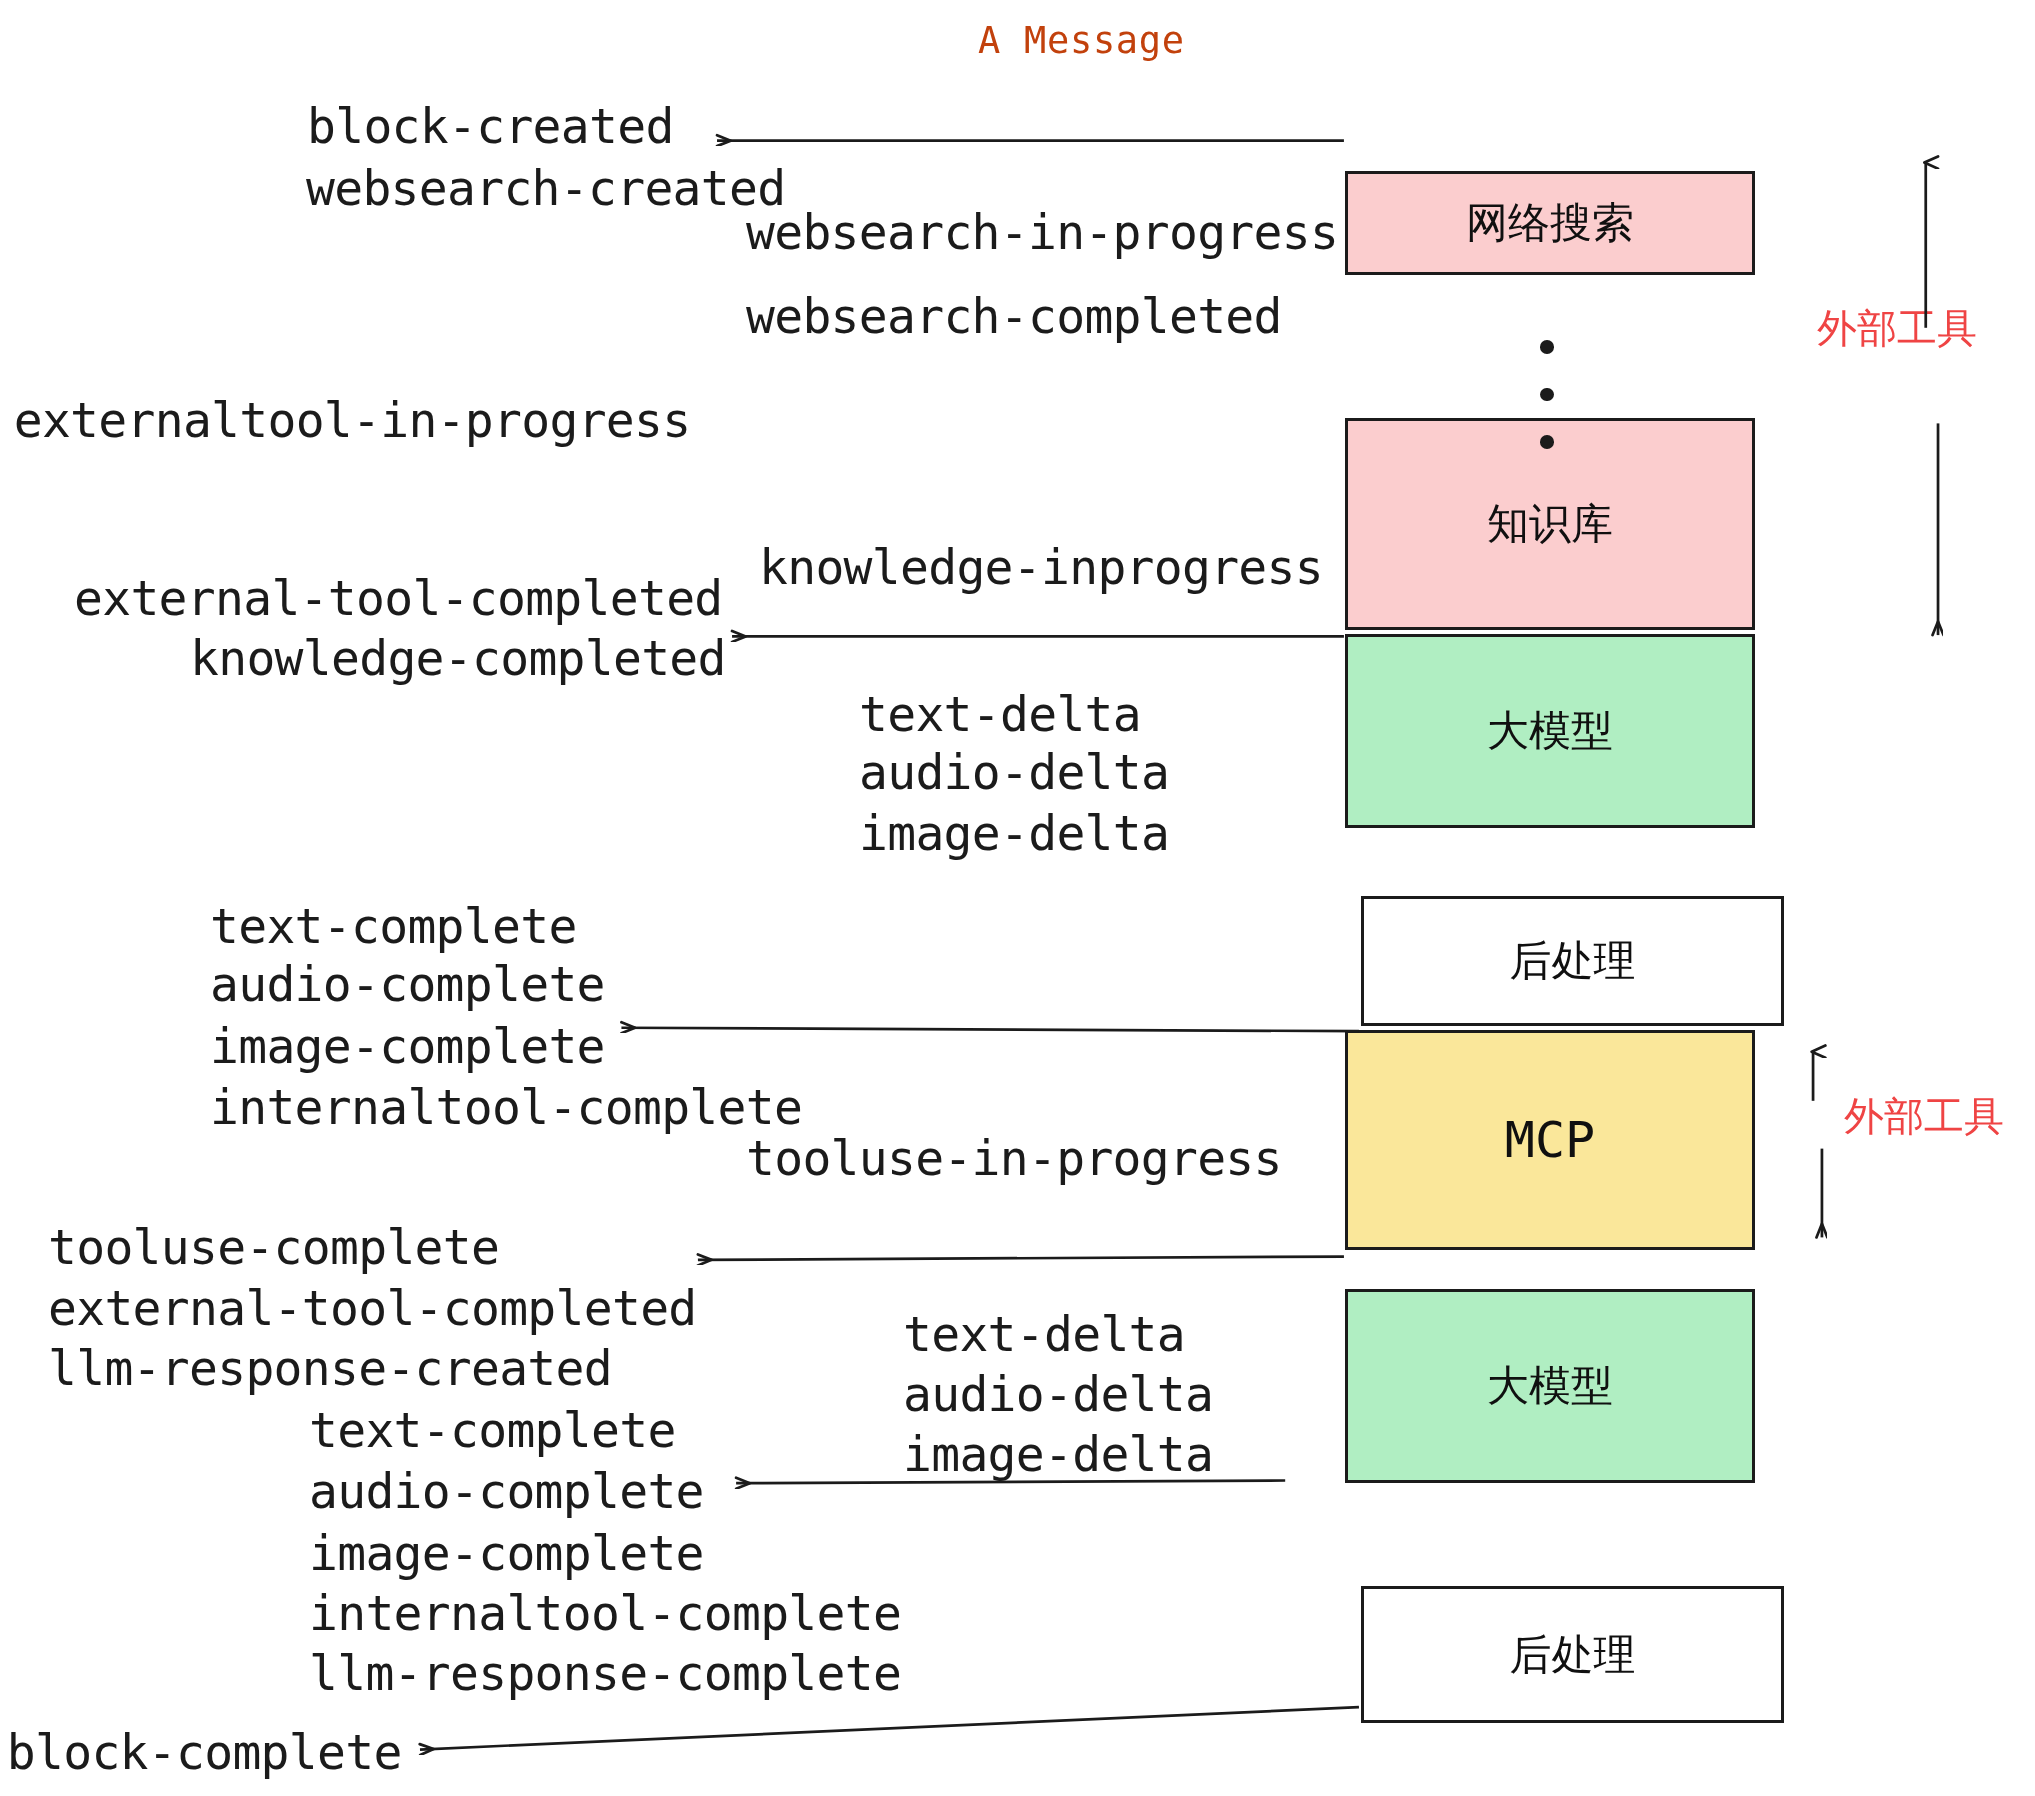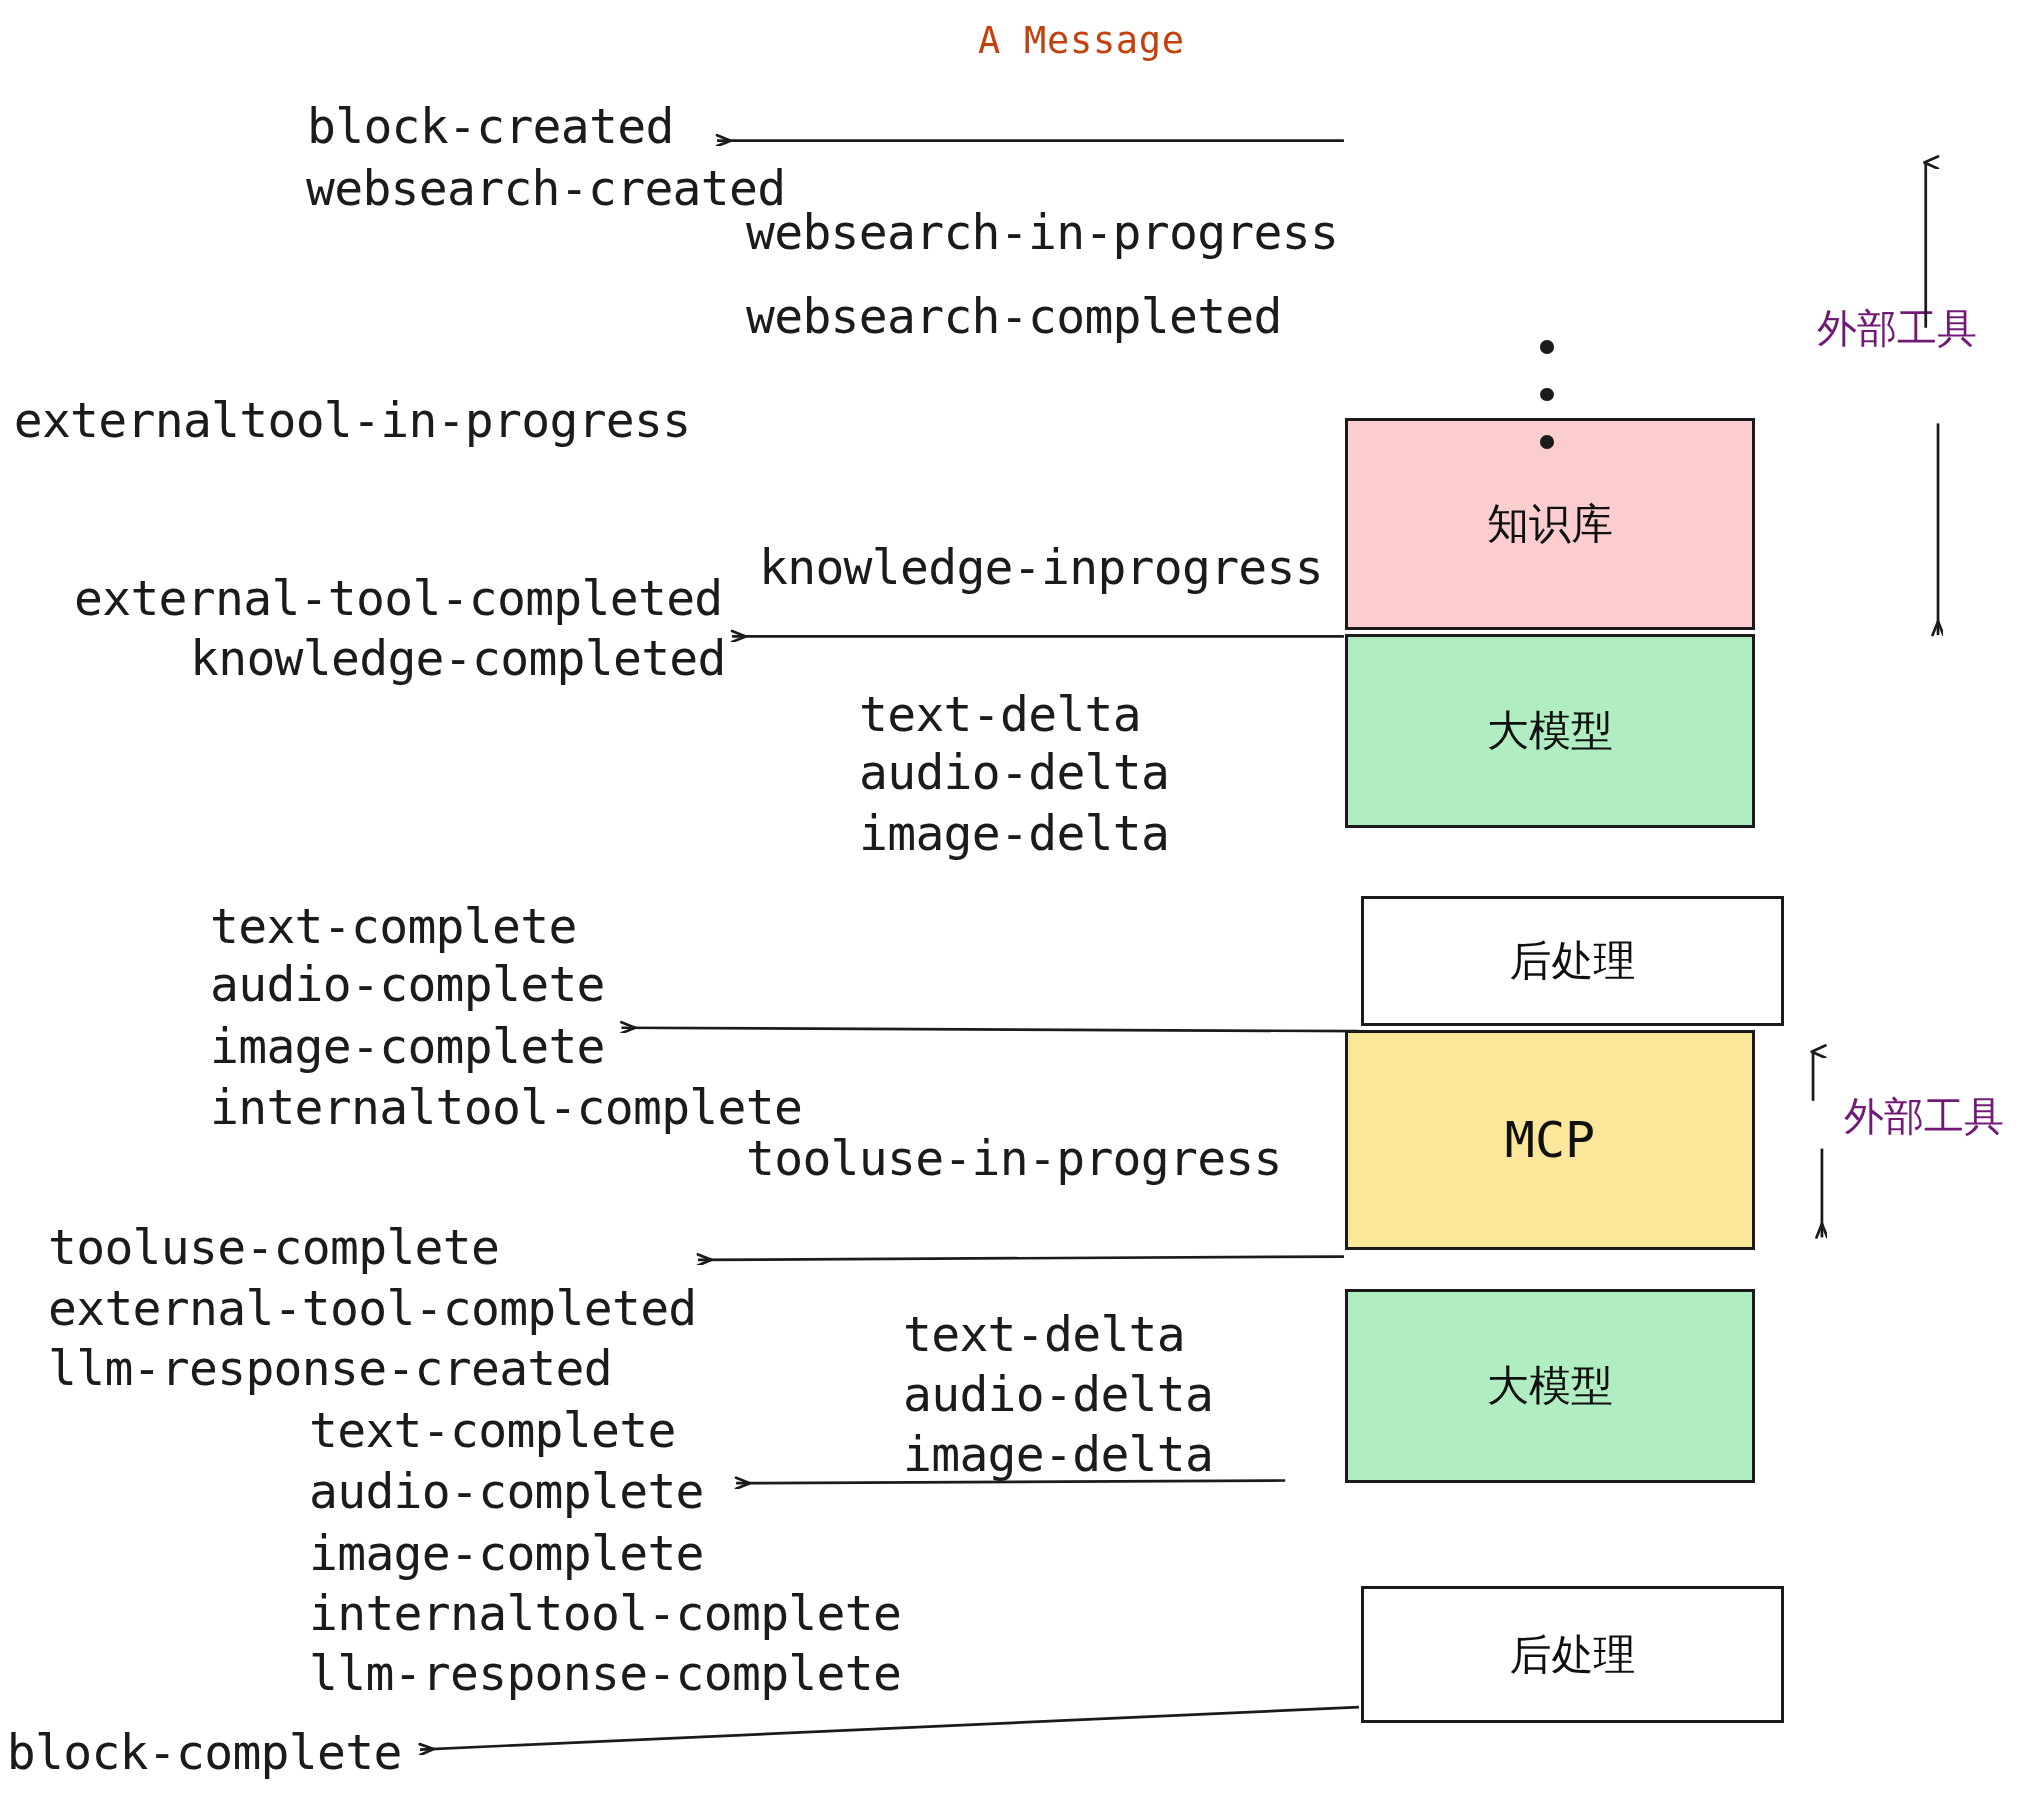--- a/index.html
+++ b/index.html
@@ -44,21 +44,21 @@
     color: #101010;
   }
   .node.mono {
     font-family: "DejaVu Sans Mono", monospace;
     font-size: 50px;
   }
   .grouplabel {
     position: absolute;
     font-family: "Liberation Sans", sans-serif;
     font-size: 40px;
-    color: #701a75;
+    color: #ef4444;
     white-space: nowrap;
   }
   .dots {
     position: absolute;
     display: flex;
     flex-direction: column;
     align-items: center;
     justify-content: space-between;
   }
   .dots i {
@@ -77,20 +77,23 @@
     pointer-events: none;
   }
 </style>
 </head>
 <body>
 
 <div id="canvas">
 
   <div class="title" style="left:978px; top:19px;">A Message</div>
 
+  <div class="node" id="node-websearch" style="left:1345px; top:171px; width:410px; height:104px; background:#fbcdce;">
+    <span>网络搜索</span>
+  </div>
 
   <div class="node" id="node-knowledge" style="left:1345px; top:418px; width:410px; height:212px; background:#fbcdce;">
     <span>知识库</span>
   </div>
 
   <div class="node" id="node-llm-1" style="left:1345px; top:634px; width:410px; height:194px; background:#b0eec2;">
     <span>大模型</span>
   </div>
 
   <div class="node" id="node-postproc-1" style="left:1361px; top:896px; width:423px; height:130px; background:#ffffff;">

